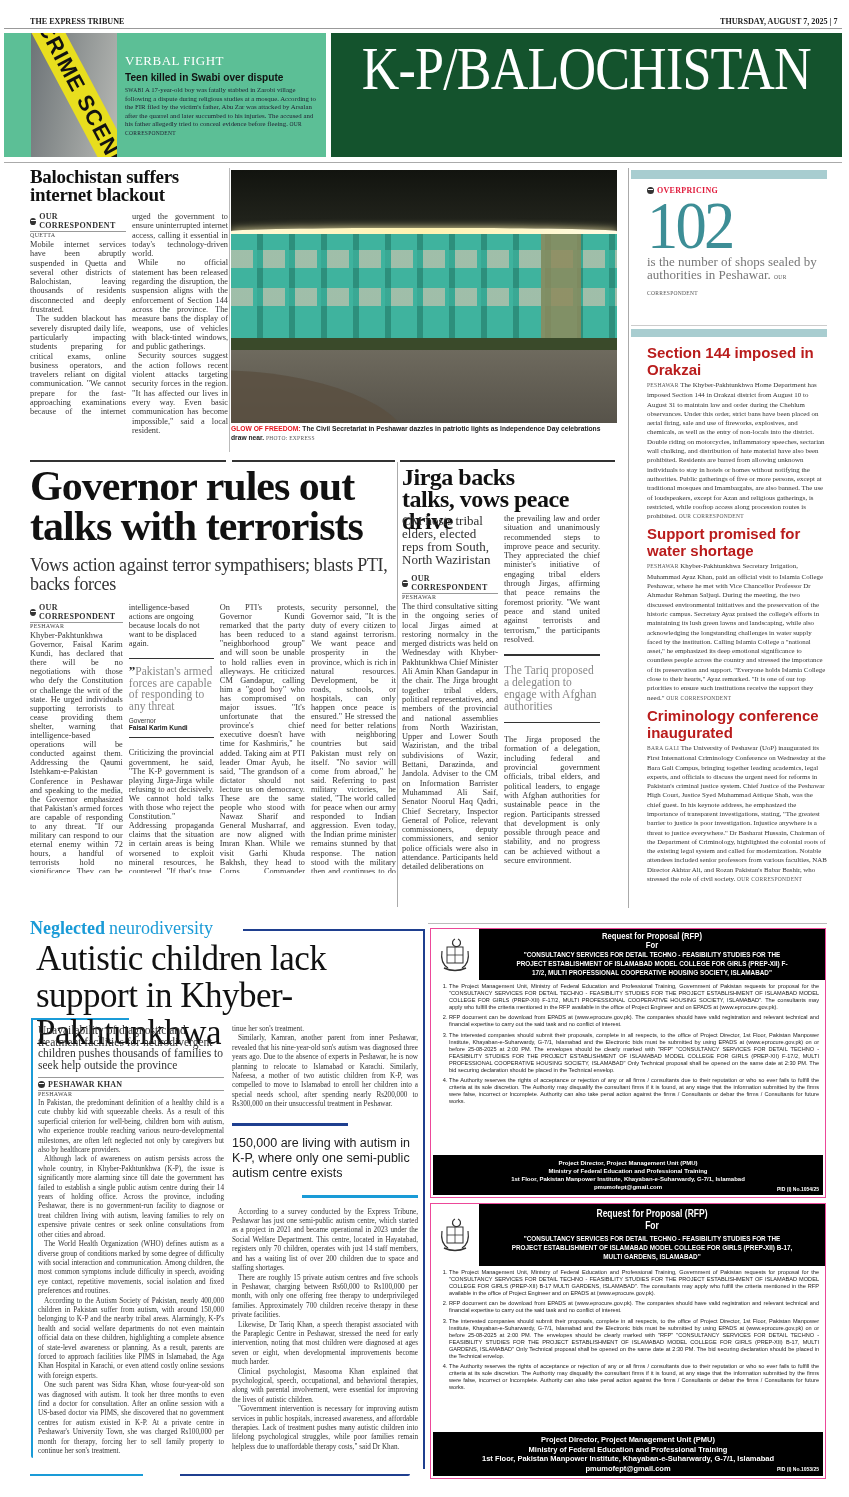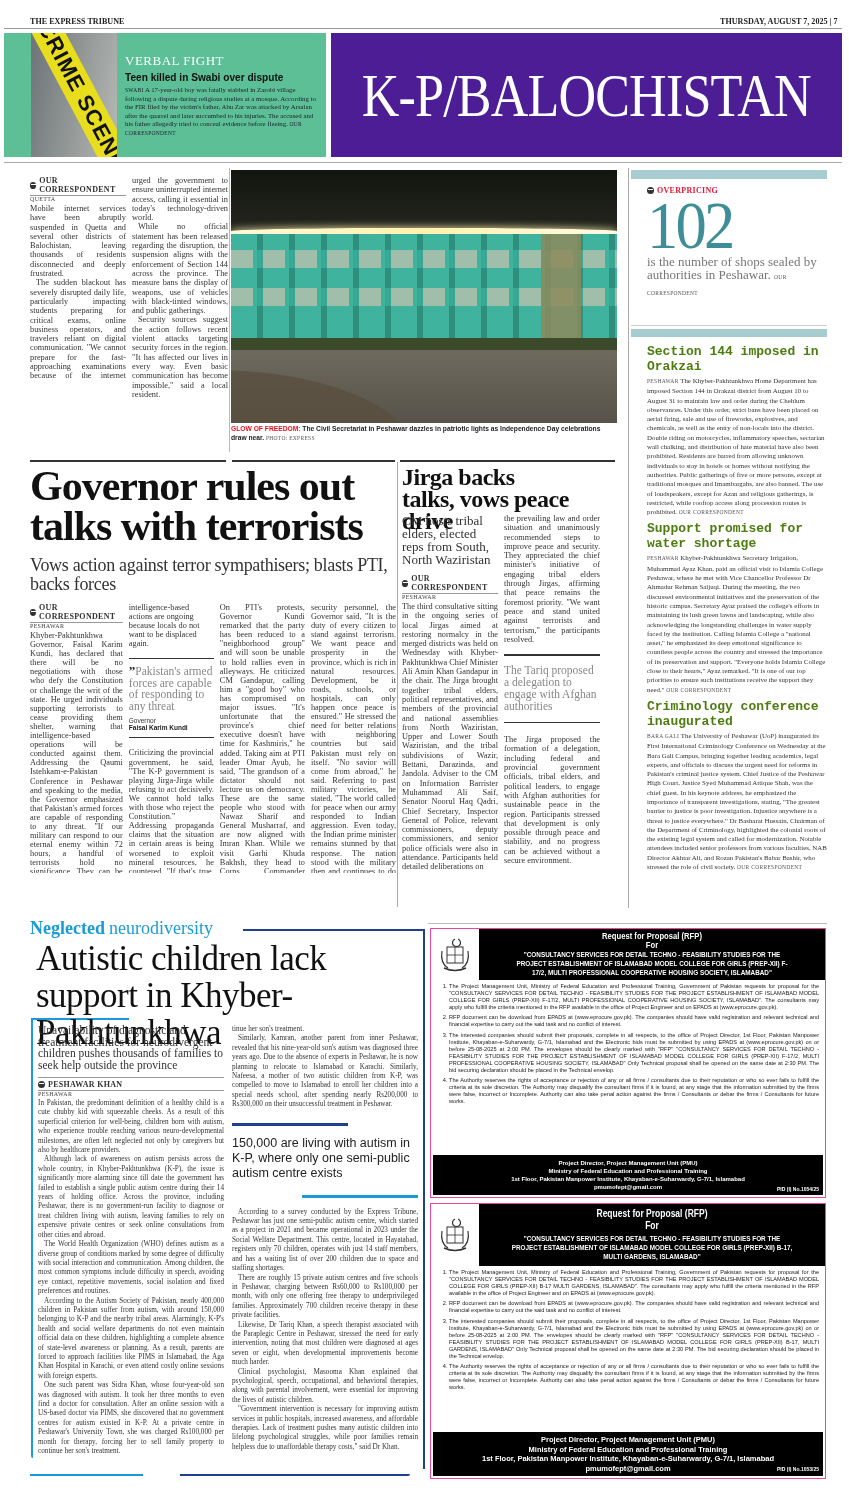--- a/index.html
+++ b/index.html
@@ -8,21 +8,21 @@
 .serif{font-family:"Liberation Serif","DejaVu Serif",serif}
 .sans{font-family:"Liberation Sans","DejaVu Sans",sans-serif}
 .body-text{font-family:"Liberation Serif",serif;font-size:8.3px;line-height:9.6px;color:#333;text-align:justify;hyphens:auto}
 .body-text p{text-indent:6px}
 .body-text p.first{text-indent:0}
 .rule{position:absolute;background:#333}
 .byline{font-family:"Liberation Serif",serif;font-size:8px;font-weight:bold;color:#333;border-bottom:1px solid #999;padding-bottom:1px;display:flex;align-items:center;gap:3px;letter-spacing:.3px}
 .dateline{font-family:"Liberation Serif",serif;font-size:6px;color:#444;margin-bottom:2px;letter-spacing:.3px}
 .t-icon{display:inline-block;width:7px;height:7px;border-radius:50%;background:#333;position:relative}
 .t-icon::after{content:"";position:absolute;left:1px;top:2px;width:5px;height:1px;background:#fff}
-.brief-head{font-family:Liberation Mono, monospace;font-weight:bold;font-size:13px;color:#4d7c0f;margin:4px 0 2px}
+.brief-head{font-family:Liberation Sans, sans-serif;font-weight:bold;font-size:15px;color:#b91c1c;margin:4px 0 2px}
 .sc{font-size:5.5px;letter-spacing:.3px;color:#555;text-transform:uppercase}
 .ad{position:absolute;border:1px solid #ec4899;background:#fff}
 .ad-head{background:#000;color:#fff;display:flex}
 .ad-logo{width:48px;background:#fff;display:flex;align-items:center;justify-content:center}
 .ad-title{flex:1;text-align:center;font-family:"Liberation Sans",sans-serif;font-weight:bold;font-size:7.5px;line-height:9px;padding:3px 6px;transform:scaleX(.85)}
 .ad-list{font-family:"Liberation Sans",sans-serif;font-size:5.6px;line-height:7.1px;color:#222;padding:3px 6px 2px 18px}
 .ad-list li{margin-bottom:3px;text-align:justify}
 .ad-foot{background:#000;color:#fff;font-family:"Liberation Sans",sans-serif;font-weight:bold;text-align:center;position:relative}
 .pid{position:absolute;right:4px;bottom:2px;font-size:5px}
 </style>
@@ -43,26 +43,27 @@
     <div class="serif" style="font-size:13px;color:#fff;letter-spacing:.5px">VERBAL FIGHT</div>
     <div class="sans" style="font-size:11px;font-weight:bold;color:#111;margin:2px 0 3px;transform:scaleX(.92);transform-origin:left;white-space:nowrap">Teen killed in Swabi over dispute</div>
     <div class="serif" style="font-size:6.8px;line-height:8.6px;color:#223">
       <span class="sc" style="color:#223">SWABI</span>
       <span>A 17-year-old boy was fatally stabbed in Zarobi village following a dispute during religious studies at a mosque. According to the FIR filed by the victim's father, Abu Zar was attacked by Arsalan after the quarrel and later succumbed to his injuries. The accused and his father allegedly tried to conceal evidence before fleeing.</span>
       <span class="sc" style="color:#223">OUR CORRESPONDENT</span>
     </div>
   </div>
 </div>
 
-<div class="abs" style="left:331px;top:33px;width:511px;height:124px;background:#4c1d95;display:flex;align-items:center;justify-content:center">
+<div class="abs" style="left:331px;top:33px;width:511px;height:124px;background:#14532d;display:flex;justify-content:center">
   <span class="serif" style="color:#fff;font-size:62px;letter-spacing:-1px;transform:scaleX(.84);white-space:nowrap">K-P/BALOCHISTAN</span>
 </div>
 <div class="rule" style="left:4px;top:162px;width:838px;height:1px;background:#aaa"></div>
 
 <div class="abs" style="left:30px;top:168px;width:198px">
+  <h2 class="serif" style="font-size:19px;line-height:18px;font-weight:bold;color:#111;letter-spacing:-.3px;width:175px">Balochistan suffers internet blackout</h2>
   <div style="display:flex;gap:6px;margin-top:8px">
     <div style="width:96px">
       <div class="byline">
           <span class="t-icon"></span>
           <span>OUR CORRESPONDENT</span>
         </div>
       <div class="dateline">QUETTA</div>
       <div class="body-text" style="font-size:8.3px;line-height:9.3px">
         <p class="first">Mobile internet services have been abruptly suspended in Quetta and several other districts of Balochistan, leaving thousands of residents disconnected and deeply frustrated.</p>
         <p style="height:104px;overflow:hidden">The sudden blackout has severely disrupted daily life, particularly impacting students preparing for critical exams, online business operators, and travelers reliant on digital communication. "We cannot prepare for the fast-approaching examinations because of the internet suspension," said Saqiba Ali, a student studying for the MDCAT exam. She urged the government to ensure uninterrupted internet access, calling it essential in today's technology-driven world.</p>

